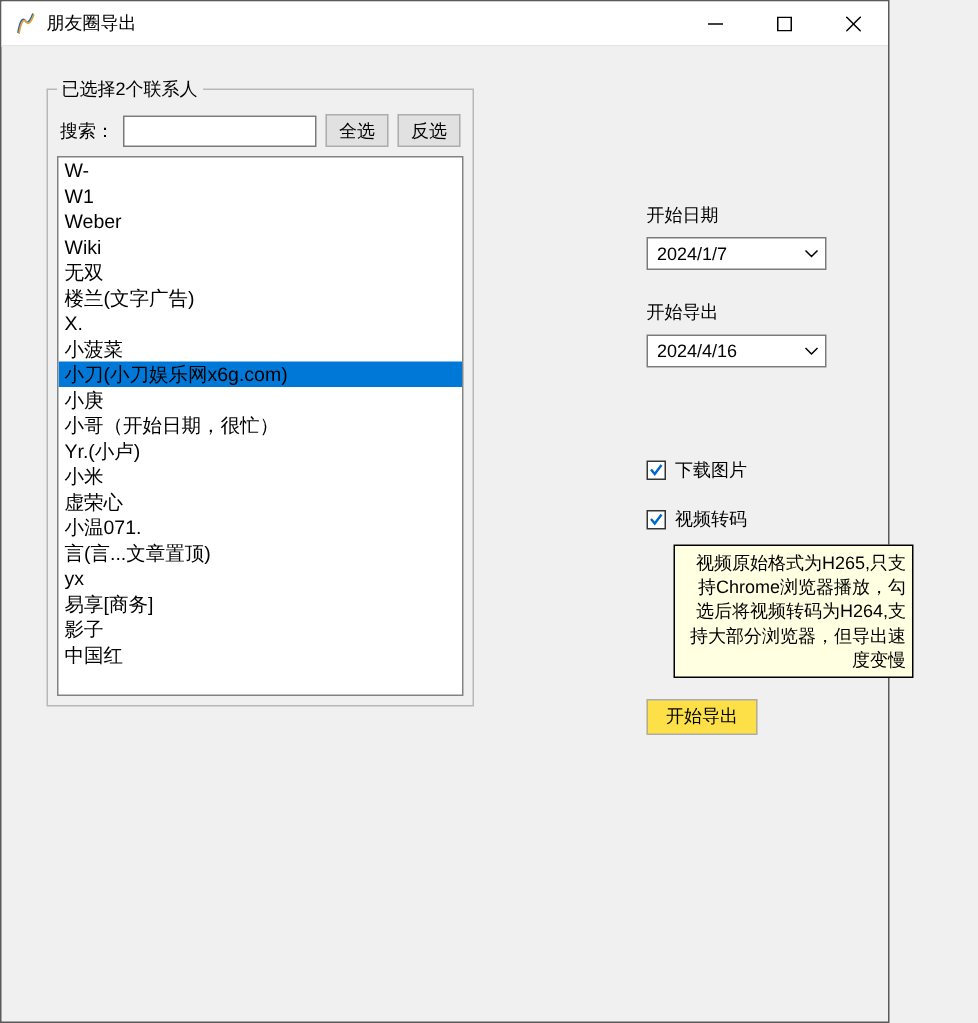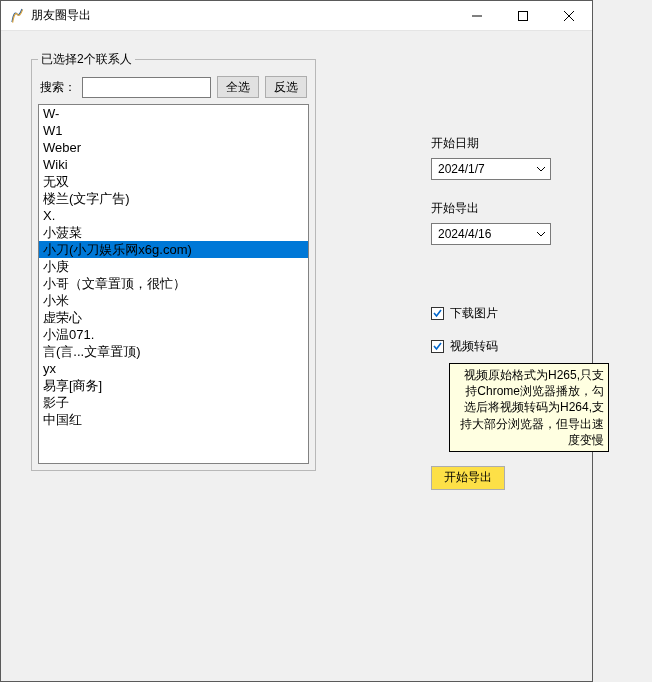--- a/index.html
+++ b/index.html
@@ -84,21 +84,22 @@
             <div class="list-item">W-</div>
             <div class="list-item">W1</div>
             <div class="list-item">Weber</div>
             <div class="list-item">Wiki</div>
             <div class="list-item">无双</div>
             <div class="list-item">楼兰(文字广告)</div>
             <div class="list-item">X.</div>
             <div class="list-item">小菠菜</div>
             <div class="list-item selected">小刀(小刀娱乐网x6g.com)</div>
             <div class="list-item">小庚</div>
-            <div class="list-item">小哥（文章置顶，很忙）</div>
+            <div class="list-item">小哥（开始日期，很忙）</div>
+            <div class="list-item">Yr.(小卢)</div>
             <div class="list-item">小米</div>
             <div class="list-item">虚荣心</div>
             <div class="list-item">小温071.</div>
             <div class="list-item">言(言...文章置顶)</div>
             <div class="list-item">yx</div>
             <div class="list-item">易享[商务]</div>
             <div class="list-item">影子</div>
             <div class="list-item">中国红</div>
           </div>
       </fieldset>

